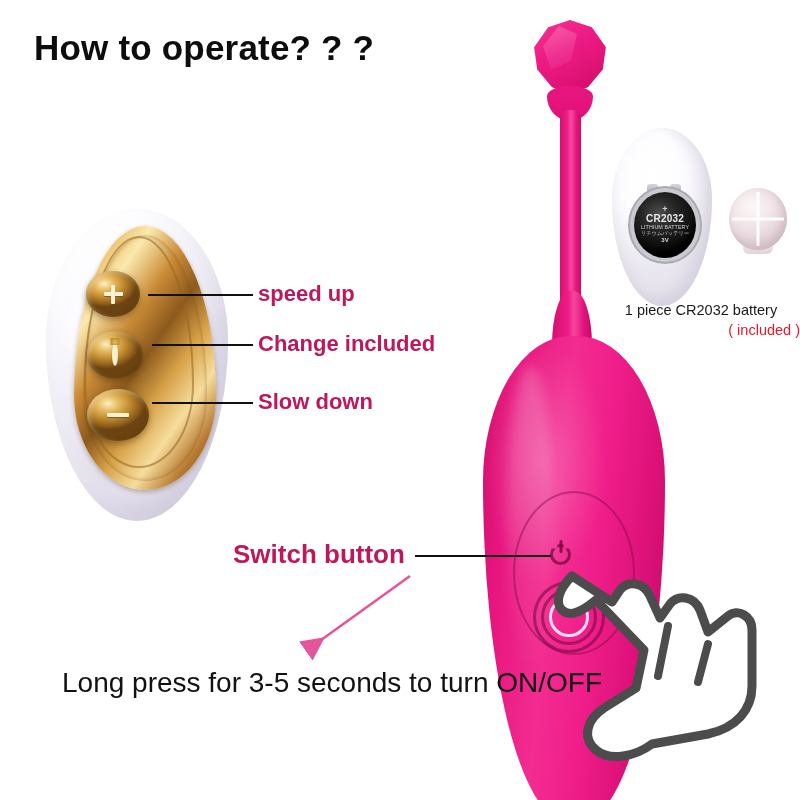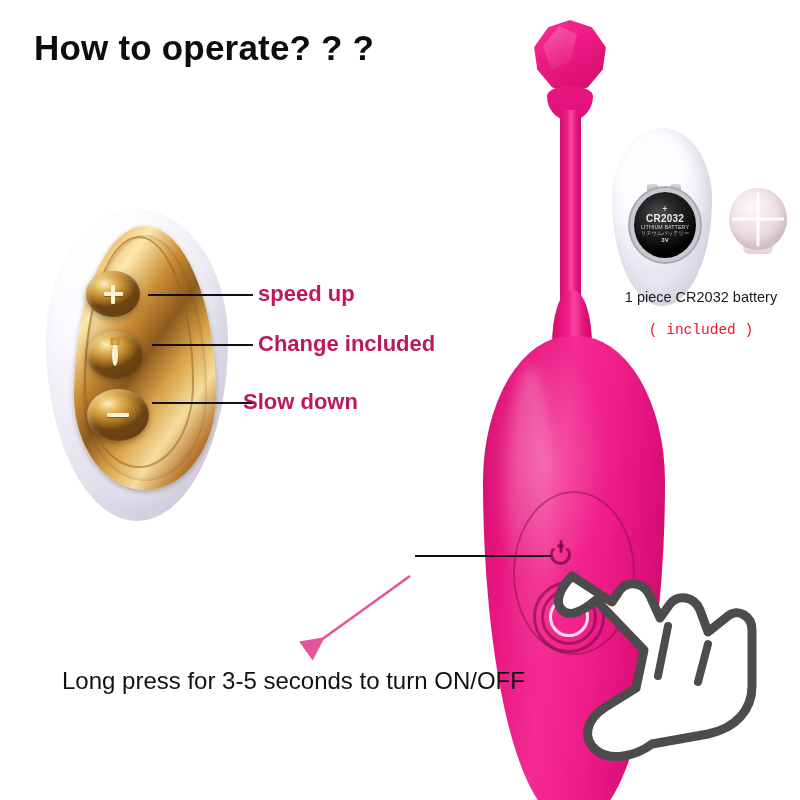--- a/index.html
+++ b/index.html
@@ -325,44 +325,43 @@
   #batt-cap::after  { top: 50%; left: 6%; height: 3px; width: 88%; transform: translateY(-50%); }
   #batt-cap-foot {
     position:absolute; left: 141px; top: 118px;
     width: 30px; height: 10px;
     background: linear-gradient(180deg,#efe3e7,#e3d3d9);
     border-radius: 0 0 6px 6px;
   }
 
   #batt-line1 {
     position: absolute;
-    left: 0; top: 163px;
+    left: 0; top: 176px;
     width: 198px;
     text-align: center;
     font-size: 14.5px;
     color: #1a1a1a;
     white-space: nowrap;
   }
   #batt-line2 {
     position: absolute;
     left: 0; top: 196px;
     width: 198px;
-    text-align: center;
+    text-align: right;
     font-size: 14.5px;
     color: #e8172c;
     white-space: nowrap;
-    font-family: Liberation Mono, monospace;
   }
 
   
   #bottom-note {
     position: absolute;
     left: 62px;
     top: 661px;
-    font-size: 24px;
+    font-size: 28px;
     color: #121212;
     white-space: nowrap;
   }
 </style>
 </head>
 <body>
 
 <div id="stage">
 
   <div id="title">How to operate? ? ?</div>
@@ -393,21 +392,21 @@
     </div>
   </div>
 
   <div class="leader" style="left:148px; top:288px; width:105px;"></div>
   <div class="lbl-bold" style="left:258px; top:275px; font-size:22px;">speed up</div>
 
   <div class="leader" style="left:152px; top:338px; width:101px;"></div>
   <div class="lbl-bold" style="left:258px; top:325px; font-size:22px;">Change included</div>
 
   <div class="leader" style="left:152px; top:396px; width:101px;"></div>
-  <div class="lbl-bold" style="left:243px; top:383px; font-size:22px;text-align:center;">Slow down</div>
+  <div class="lbl-bold" style="left:258px; top:383px; font-size:22px;text-align:center;">Slow down</div>
 
   <div id="toy">
     <div id="gem"></div>
     <div id="gem-facet"></div>
     <div id="gem-base"></div>
     <div id="stem"></div>
     <div id="stem-widen"></div>
     <div id="body"></div>
     <div id="body-hi"></div>
 
@@ -417,20 +416,21 @@
       <span class="ring"></span>
       <span class="bar"></span>
     </div>
 
     <div class="ripple" id="rip1"></div>
     <div class="ripple" id="rip2"></div>
     <div class="ripple" id="rip3"></div>
   </div>
 
   <div class="leader" style="left:415px; top:549px; width:136px;"></div>
+  <div class="lbl-bold" style="left:233px; top:533px; font-size:26px;">Switch button</div>
 
   <svg style="position:absolute; left:288px; top:560px; width:135px; height:100px; overflow:visible;">
     <defs>
       <marker id="ah" markerWidth="9" markerHeight="9" refX="7" refY="4.5" orient="auto">
         <path d="M9,0 L9,9 L0,4.5 z" fill="#e4559b"></path>
       </marker>
     </defs>
     <line x1="122" y1="10" x2="22" y2="82" stroke="#e4559b" stroke-width="2.6" marker-end="url(#ah)"></line>
   </svg>
 

